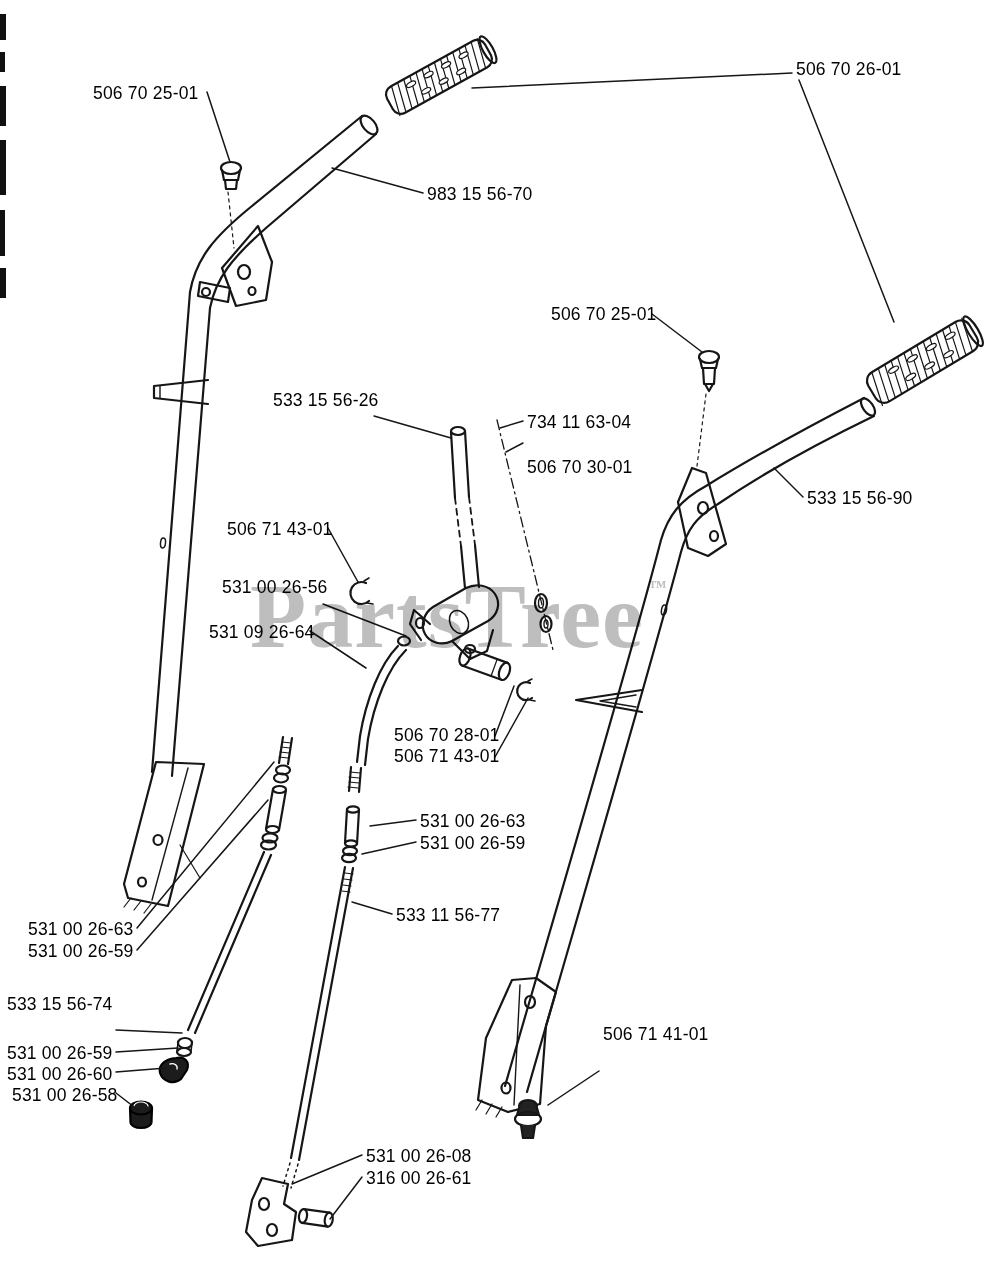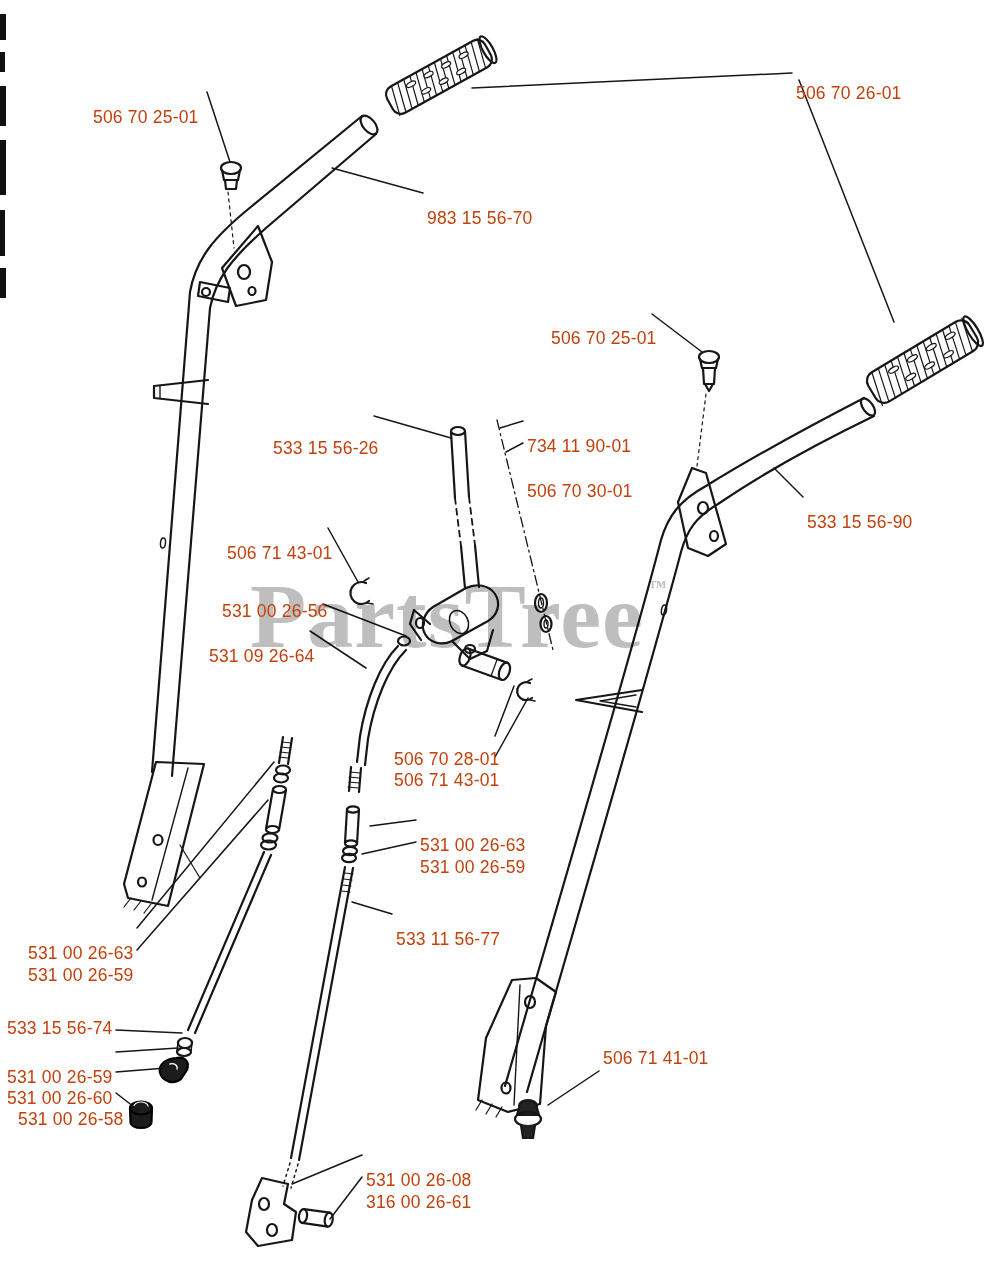--- a/index.html
+++ b/index.html
@@ -3,22 +3,22 @@
 <meta charset="utf-8">
 <style>
   * { margin:0; padding:0; box-sizing:border-box; }
   html,body { background:#ffffff; }
   .stage {
     position:relative; width:987px; height:1280px; background:#ffffff;
     overflow:hidden; font-family:"Liberation Sans", sans-serif;
   }
   .stage svg { position:absolute; left:0; top:0; z-index:1; }
   .part-label {
-    position:absolute; z-index:3; font-size:17.5px; color:#c2410c;
-    white-space:nowrap; letter-spacing:.2px; line-height:1.15;margin-top:24px;
+    position:absolute; z-index:3; font-size:17.5px; color:#000000;
+    white-space:nowrap; letter-spacing:.2px; line-height:1.15;
   }
   .watermark {
     position:absolute; left:250px; top:570px; z-index:2;
     font-family:"Liberation Serif", serif; font-weight:bold;
     font-size:92px; line-height:1; color:#b3b3b3; letter-spacing:1px;
     mix-blend-mode:multiply; opacity:.85; user-select:none; pointer-events:none;
   }
   .watermark .tm { font-size:18px; vertical-align:54px; margin-left:5px; }
 </style>
 </head>
@@ -275,35 +275,35 @@
       <line x1="362" y1="1177" x2="330" y2="1219"></line>
     </g>
   </svg>
 
   <div class="watermark"><span>PartsTree</span><span class="tm">™</span></div>
 
   <div class="part-label" style="left:93px;top:83px">506 70 25-01</div>
   <div class="part-label" style="left:796px;top:59px">506 70 26-01</div>
   <div class="part-label" style="left:427px;top:184px">983 15 56-70</div>
   <div class="part-label" style="left:551px;top:304px">506 70 25-01</div>
-  <div class="part-label" style="left:273px;top:414px">533 15 56-26</div>
-  <div class="part-label" style="left:527px;top:412px">734 11 90-01</div>
+  <div class="part-label" style="left:273px;top:390px">533 15 56-26</div>
+  <div class="part-label" style="left:527px;top:412px">734 11 63-04</div>
   <div class="part-label" style="left:527px;top:457px">506 70 30-01</div>
   <div class="part-label" style="left:807px;top:488px">533 15 56-90</div>
   <div class="part-label" style="left:227px;top:519px">506 71 43-01</div>
   <div class="part-label" style="left:222px;top:577px">531 00 26-56</div>
   <div class="part-label" style="left:209px;top:622px">531 09 26-64</div>
   <div class="part-label" style="left:394px;top:725px">506 70 28-01</div>
   <div class="part-label" style="left:394px;top:746px">506 71 43-01</div>
   <div class="part-label" style="left:420px;top:811px">531 00 26-63</div>
   <div class="part-label" style="left:420px;top:833px">531 00 26-59</div>
   <div class="part-label" style="left:396px;top:905px">533 11 56-77</div>
   <div class="part-label" style="left:28px;top:919px">531 00 26-63</div>
   <div class="part-label" style="left:28px;top:941px">531 00 26-59</div>
   <div class="part-label" style="left:7px;top:994px">533 15 56-74</div>
   <div class="part-label" style="left:7px;top:1043px">531 00 26-59</div>
   <div class="part-label" style="left:7px;top:1064px">531 00 26-60</div>
-  <div class="part-label" style="left:18px;top:1085px">531 00 26-58</div>
+  <div class="part-label" style="left:12px;top:1085px">531 00 26-58</div>
   <div class="part-label" style="left:603px;top:1024px">506 71 41-01</div>
   <div class="part-label" style="left:366px;top:1146px">531 00 26-08</div>
   <div class="part-label" style="left:366px;top:1168px">316 00 26-61</div>
 
 </div>
 
 </body></html>

